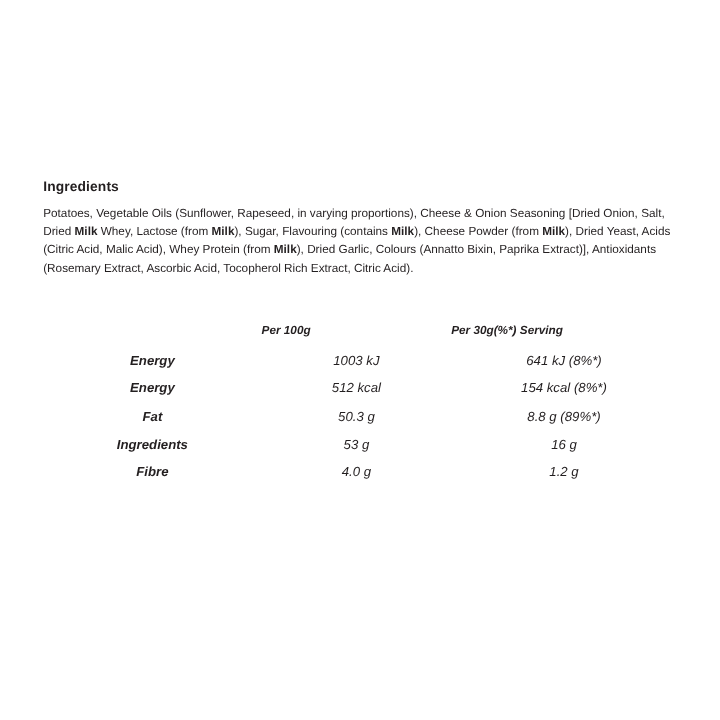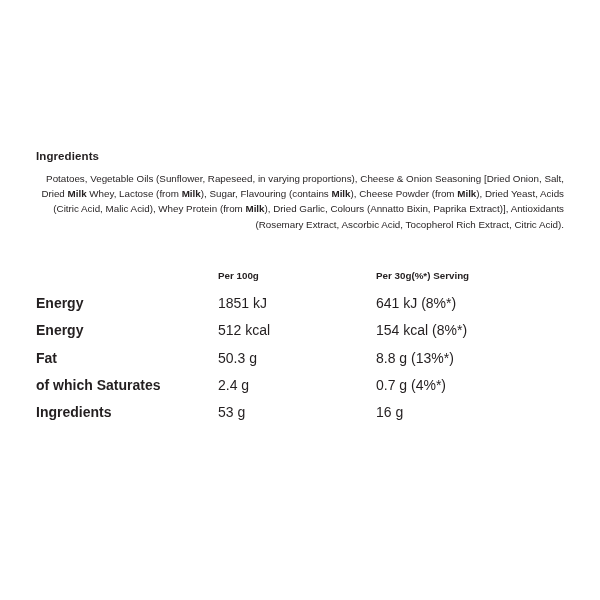--- a/index.html
+++ b/index.html
@@ -27,48 +27,49 @@
     color: #231f20;
     margin: 0 0 9px 0;
     letter-spacing: 0.1px;
   }
   .ingredients-body {
     font-size: 9.8px;
     line-height: 1.55;
     color: #231f20;
     margin: 0;
     max-width: 534px;
-    text-align: right;
+    text-align: left;
   }
   .ingredients-body b {
     font-weight: bold;
   }
   .nutrition-block {
     margin-top: 30px;
   }
   table.nutrition {
     border-collapse: collapse;
     width: 100%;
     max-width: 534px;
     table-layout: fixed;
+    font-style: italic;
   }
   table.nutrition col.c0 { width: 182px; }
   table.nutrition col.c1 { width: 158px; }
   table.nutrition col.c2 { width: auto; }
   table.nutrition th {
     text-align: left;
     font-size: 9.8px;
     font-weight: bold;
     color: #231f20;
     padding: 8px 0 9px 0;
     vertical-align: top;
   }
   table.nutrition td {
-    text-align: left;
-    font-size: 14px;
+    text-align: center;
+    font-size: 11px;
     color: #231f20;
     padding: 5.6px 0;
     vertical-align: top;
   }
   table.nutrition td.label {
     font-weight: bold;
   }
   table.nutrition tr td:first-child,
   table.nutrition tr th:first-child {
     padding-left: 0;
@@ -94,40 +95,40 @@
       <thead>
         <tr>
           <th></th>
           <th>Per 100g</th>
           <th>Per 30g(%*) Serving</th>
         </tr>
       </thead>
       <tbody>
           <tr>
             <td class="label">Energy</td>
-            <td>1851 kJ</td>
+            <td>1003 kJ</td>
             <td>641 kJ (8%*)</td>
           </tr>
           <tr>
             <td class="label">Energy</td>
             <td>512 kcal</td>
             <td>154 kcal (8%*)</td>
           </tr>
           <tr>
             <td class="label">Fat</td>
             <td>50.3 g</td>
-            <td>8.8 g (13%*)</td>
-          </tr>
-          <tr>
-            <td class="label">of which Saturates</td>
-            <td>2.4 g</td>
-            <td>0.7 g (4%*)</td>
+            <td>8.8 g (89%*)</td>
           </tr>
           <tr>
             <td class="label">Ingredients</td>
             <td>53 g</td>
             <td>16 g</td>
+          </tr>
+          <tr>
+            <td class="label">Fibre</td>
+            <td>4.0 g</td>
+            <td>1.2 g</td>
           </tr>
         </tbody>
     </table>
   </div>
 
 </div>
 
 </body></html>

